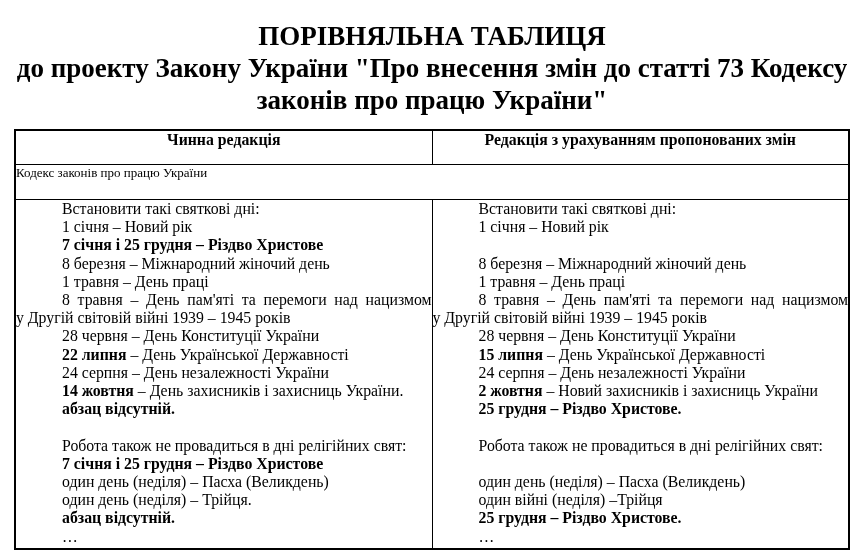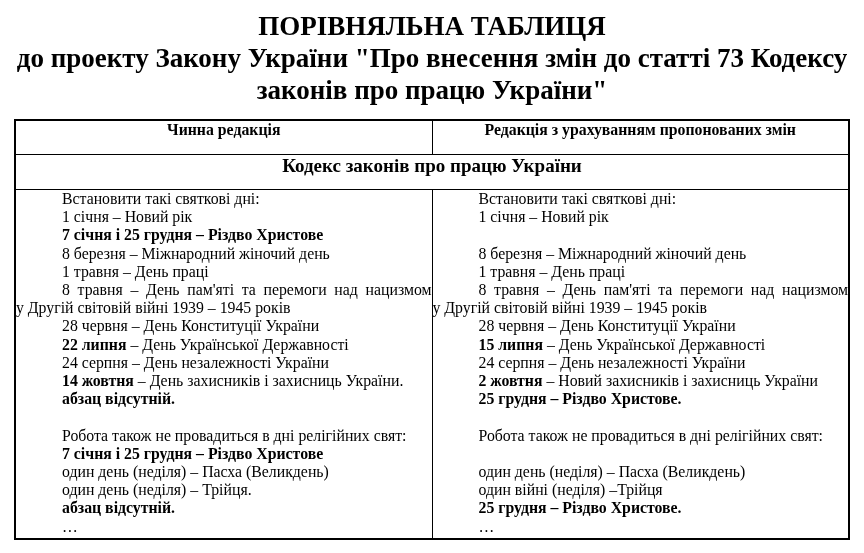--- a/index.html
+++ b/index.html
@@ -11,21 +11,21 @@
     font-family: "Liberation Serif", "DejaVu Serif", serif;
     color: #000000;
     overflow: hidden;
   }
   .page {
     width: 864px;
     height: 553px;
     position: relative;
   }
   .title-block {
-    padding-top: 10px;
+    padding-top: 20px;
     text-align: center;
     font-weight: bold;
     font-size: 27px;
     line-height: 32px;
   }
   .title-line { white-space: nowrap; }
   table.cmp {
     border-collapse: collapse;
     table-layout: fixed;
     width: 836px;
@@ -39,24 +39,24 @@
   }
   td.hdr {
     height: 33px;
     text-align: center;
     vertical-align: middle;
     font-weight: bold;
     font-size: 15.8px;
   }
   td.subhdr {
     height: 34px;
-    text-align: center;
+    text-align: left;
     vertical-align: middle;
-    font-weight: bold;
-    font-size: 19px;
+    font-weight: normal;
+    font-size: 13px;
   }
   td.body-cell {
     height: 348px;
     font-size: 15.8px;
     line-height: 18.2px;
     padding: 3px 2px 0 2px;
   }
   .ln {
     text-indent: 46px;
     text-align: left;

